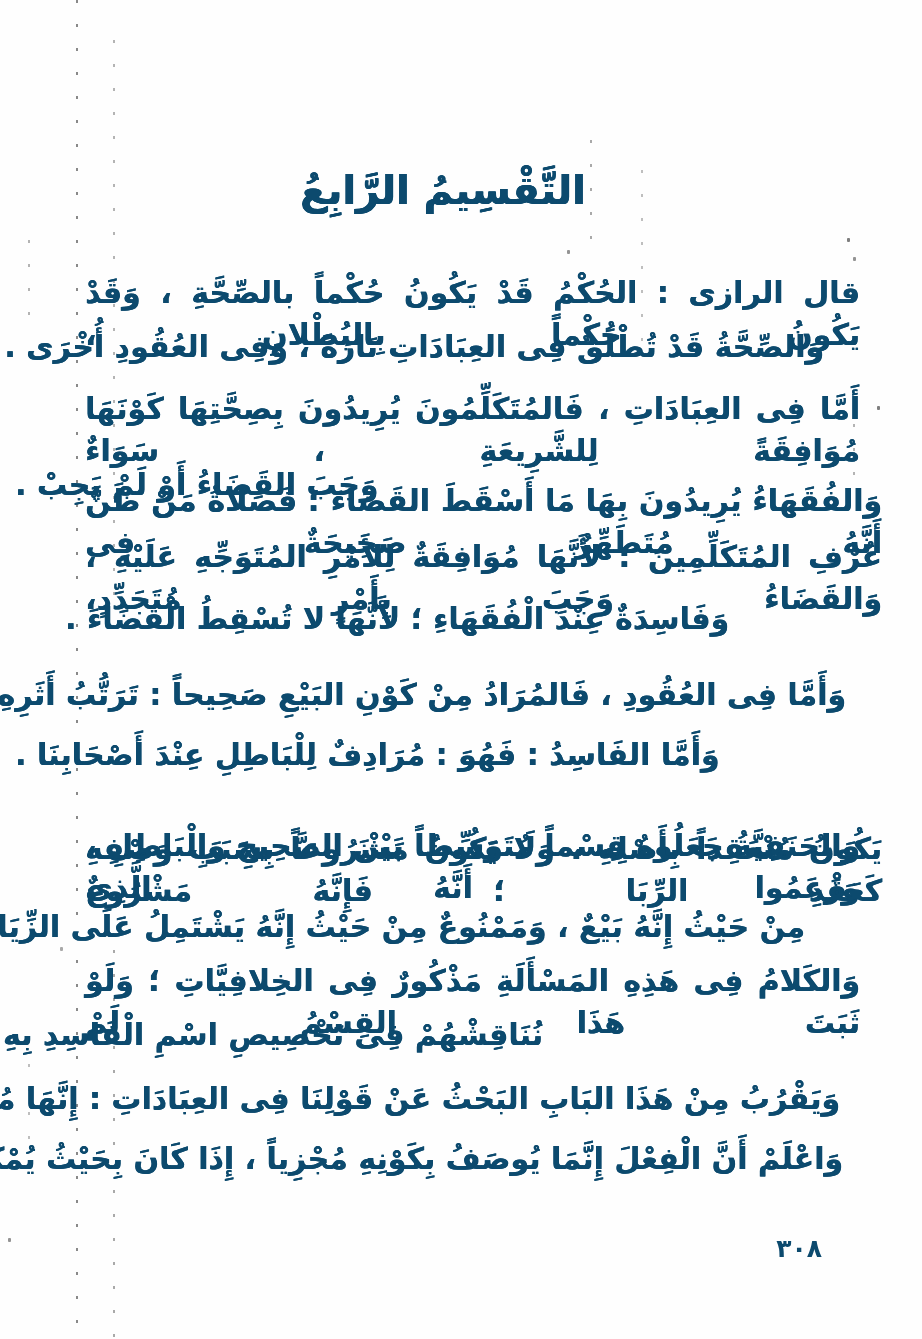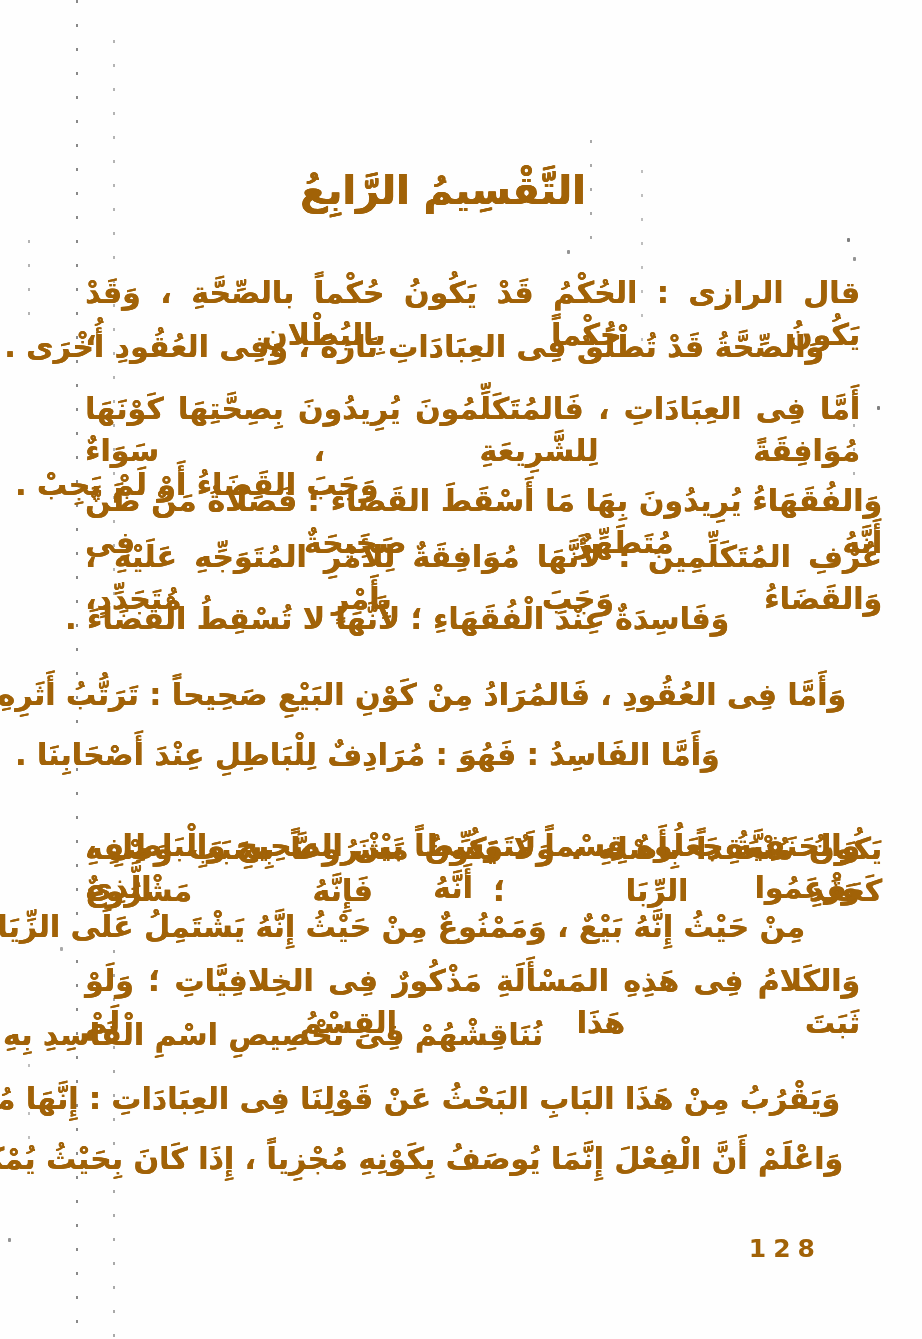--- a/index.html
+++ b/index.html
@@ -4,21 +4,21 @@
 <style>
   html, body { margin: 0; padding: 0; background: #888; }
   .page {
     position: relative;
     width: 922px;
     height: 1339px;
     margin: 0 auto;
     background: #fefefe;
     overflow: hidden;
     font-family: "DejaVu Sans", sans-serif;
-    color: #a16207;
+    color: #0c4a6e;
   }
   .title {
     position: absolute;
     left: 0; right: 0;
     top: 160px;
     margin: 0;
     text-align: center;
     transform: translateX(-18px);
     direction: rtl;
     font-size: 40px;
@@ -105,15 +105,15 @@
     <div class="line center" style="top:906px; transform:translateX(-77px)">مِنْ حَيْثُ إِنَّهُ بَيْعٌ ، وَمَمْنُوعٌ مِنْ حَيْثُ إِنَّهُ يَشْتَمِلُ عَلَى الزِّيَادَةِ .</div>
 
     <div class="line justify indent" style="top:960px">وَالكَلامُ فِى هَذِهِ المَسْأَلَةِ مَذْكُورٌ فِى الخِلافِيَّاتِ ؛ وَلَوْ ثَبَتَ هَذَا القِسْمُ لَمْ</div>
     <div class="line center" style="top:1014px; transform:translateX(-104px)">نُنَاقِشْهُمْ فِى تَخْصِيصِ اسْمِ الْفَاسِدِ بِهِ .</div>
 
     <div class="line center" style="top:1078px; transform:translateX(-42px)">وَيَقْرُبُ مِنْ هَذَا البَابِ البَحْثُ عَنْ قَوْلِنَا فِى العِبَادَاتِ : إِنَّهَا مُجْزِئَةٌ أَمْ لا ؟</div>
 
     <div class="line center" style="top:1138px; transform:translateX(-39px)">وَاعْلَمْ أَنَّ الْفِعْلَ إِنَّمَا يُوصَفُ بِكَوْنِهِ مُجْزِياً ، إِذَا كَانَ بِحَيْثُ يُمْكِنُ وُقُوعُهُ ؛</div>
   </div>
 
-  <div class="pagenum">128</div>
+  <div class="pagenum">٣٠٨</div>
 
 </div>
 
 </body></html>

